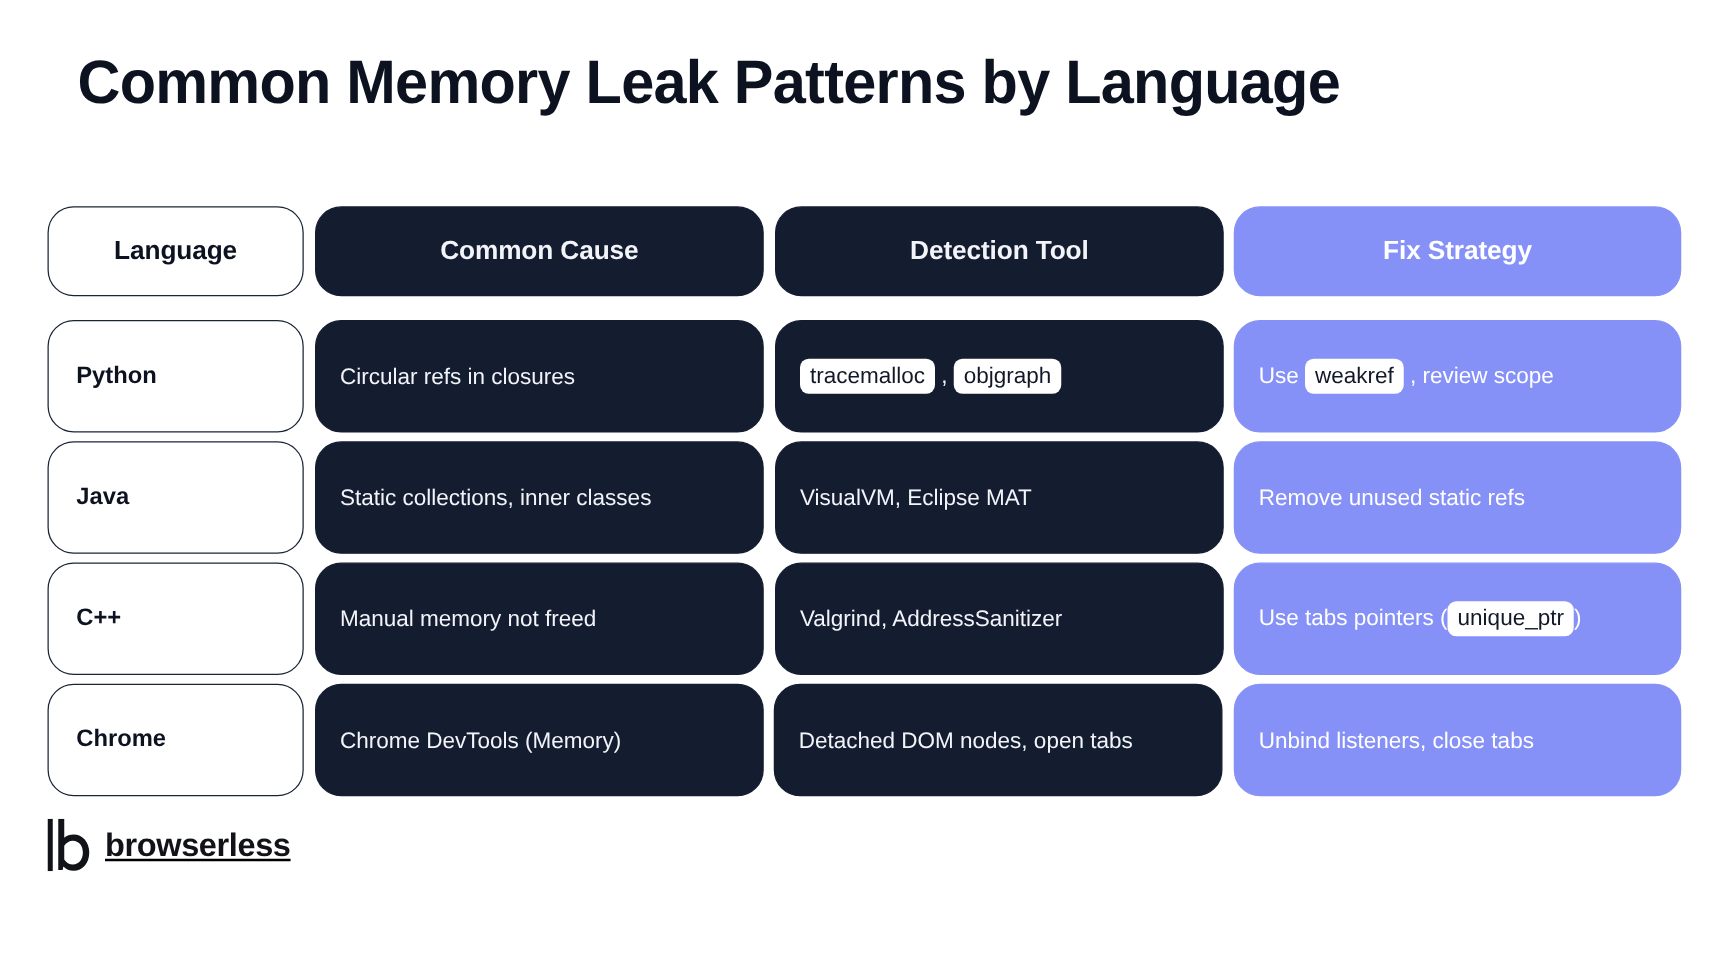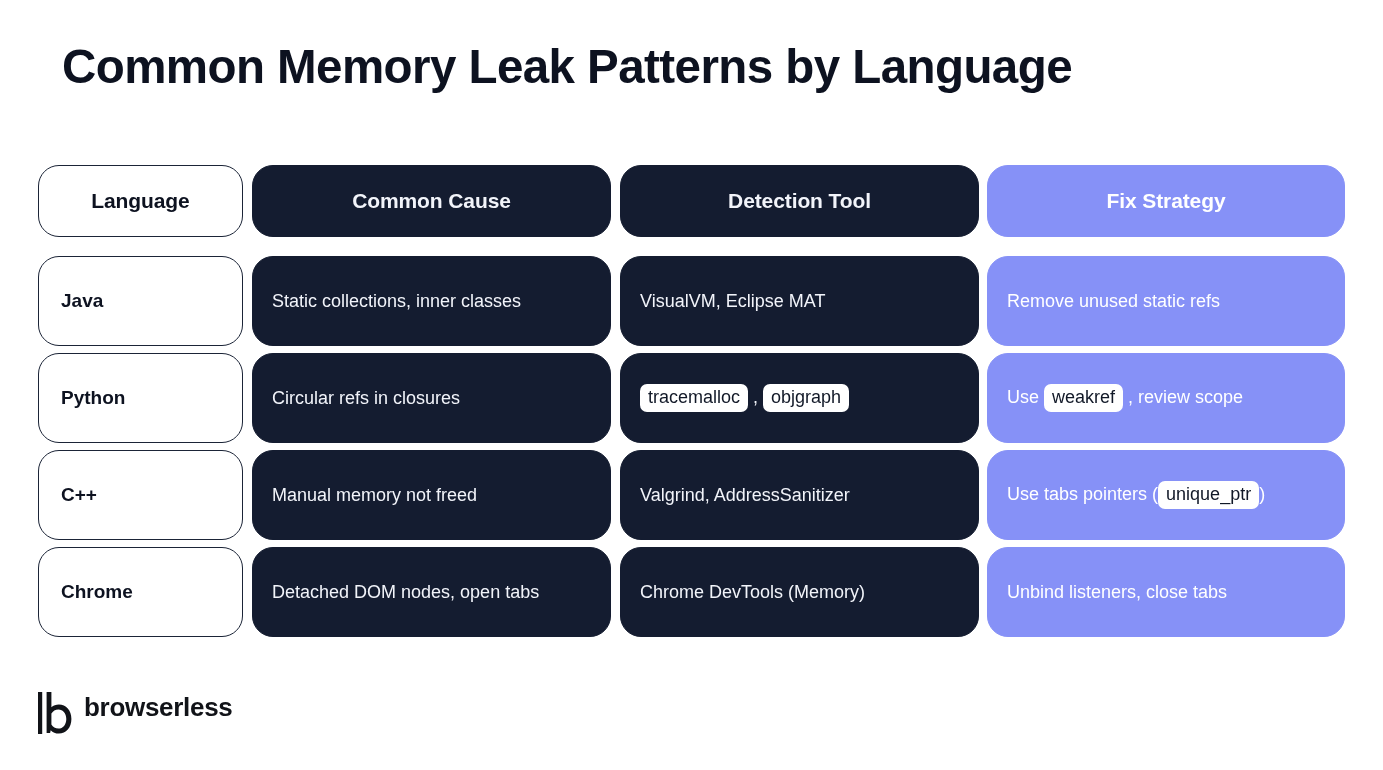--- a/index.html
+++ b/index.html
@@ -121,24 +121,25 @@
     font-size: 18px;
     line-height: 1.15;
     vertical-align: baseline;
     white-space: nowrap;
   }
 
   
   .footer {
     position: absolute;
     left: 38px;
-    top: 692px;
+    top: 655px;
     display: flex;
-    align-items: flex-start;
+    align-items: center;
     gap: 12px;
+    text-decoration: underline;
   }
   .logo-mark {
     width: 34px;
     height: 42px;
     display: block;
   }
   .logo-word {
     font-size: 26px;
     font-weight: 700;
     color: #111318;
@@ -166,69 +167,69 @@
         <span class="cell-text">Detection Tool</span>
       </div>
       <div class="cell cell-accent col-fix">
         <span class="cell-text">Fix Strategy</span>
       </div>
     </div>
 
     <div id="rows-container">
         <div class="row data-row">
           <div class="cell cell-white col-lang">
+            <span class="cell-text">Python</span>
+          </div>
+          <div class="cell cell-dark col-cause">
+            <span class="cell-text">Circular refs in closures</span>
+          </div>
+          <div class="cell cell-dark col-tool">
+            <span class="cell-text"><span class="code">tracemalloc</span><span> , </span><span class="code">objgraph</span></span>
+          </div>
+          <div class="cell cell-accent col-fix">
+            <span class="cell-text"><span>Use </span><span class="code">weakref</span><span> , review scope</span></span>
+          </div>
+        </div>
+        <div class="row data-row">
+          <div class="cell cell-white col-lang">
             <span class="cell-text">Java</span>
           </div>
           <div class="cell cell-dark col-cause">
             <span class="cell-text">Static collections, inner classes</span>
           </div>
           <div class="cell cell-dark col-tool">
             <span class="cell-text"><span>VisualVM, Eclipse MAT</span></span>
           </div>
           <div class="cell cell-accent col-fix">
             <span class="cell-text"><span>Remove unused static refs</span></span>
           </div>
         </div>
         <div class="row data-row">
           <div class="cell cell-white col-lang">
-            <span class="cell-text">Python</span>
-          </div>
-          <div class="cell cell-dark col-cause">
-            <span class="cell-text">Circular refs in closures</span>
-          </div>
-          <div class="cell cell-dark col-tool">
-            <span class="cell-text"><span class="code">tracemalloc</span><span> , </span><span class="code">objgraph</span></span>
-          </div>
-          <div class="cell cell-accent col-fix">
-            <span class="cell-text"><span>Use </span><span class="code">weakref</span><span> , review scope</span></span>
-          </div>
-        </div>
-        <div class="row data-row">
-          <div class="cell cell-white col-lang">
             <span class="cell-text">C++</span>
           </div>
           <div class="cell cell-dark col-cause">
             <span class="cell-text">Manual memory not freed</span>
           </div>
           <div class="cell cell-dark col-tool">
             <span class="cell-text"><span>Valgrind, AddressSanitizer</span></span>
           </div>
           <div class="cell cell-accent col-fix">
             <span class="cell-text"><span>Use tabs pointers (</span><span class="code">unique_ptr</span><span>)</span></span>
           </div>
         </div>
         <div class="row data-row">
           <div class="cell cell-white col-lang">
             <span class="cell-text">Chrome</span>
           </div>
+          <div class="cell cell-dark col-tool">
+            <span class="cell-text"><span>Chrome DevTools (Memory)</span></span>
+          </div>
           <div class="cell cell-dark col-cause">
             <span class="cell-text">Detached DOM nodes, open tabs</span>
-          </div>
-          <div class="cell cell-dark col-tool">
-            <span class="cell-text"><span>Chrome DevTools (Memory)</span></span>
           </div>
           <div class="cell cell-accent col-fix">
             <span class="cell-text"><span>Unbind listeners, close tabs</span></span>
           </div>
         </div>
       </div>
 
   </div>
 
   <div class="footer">

